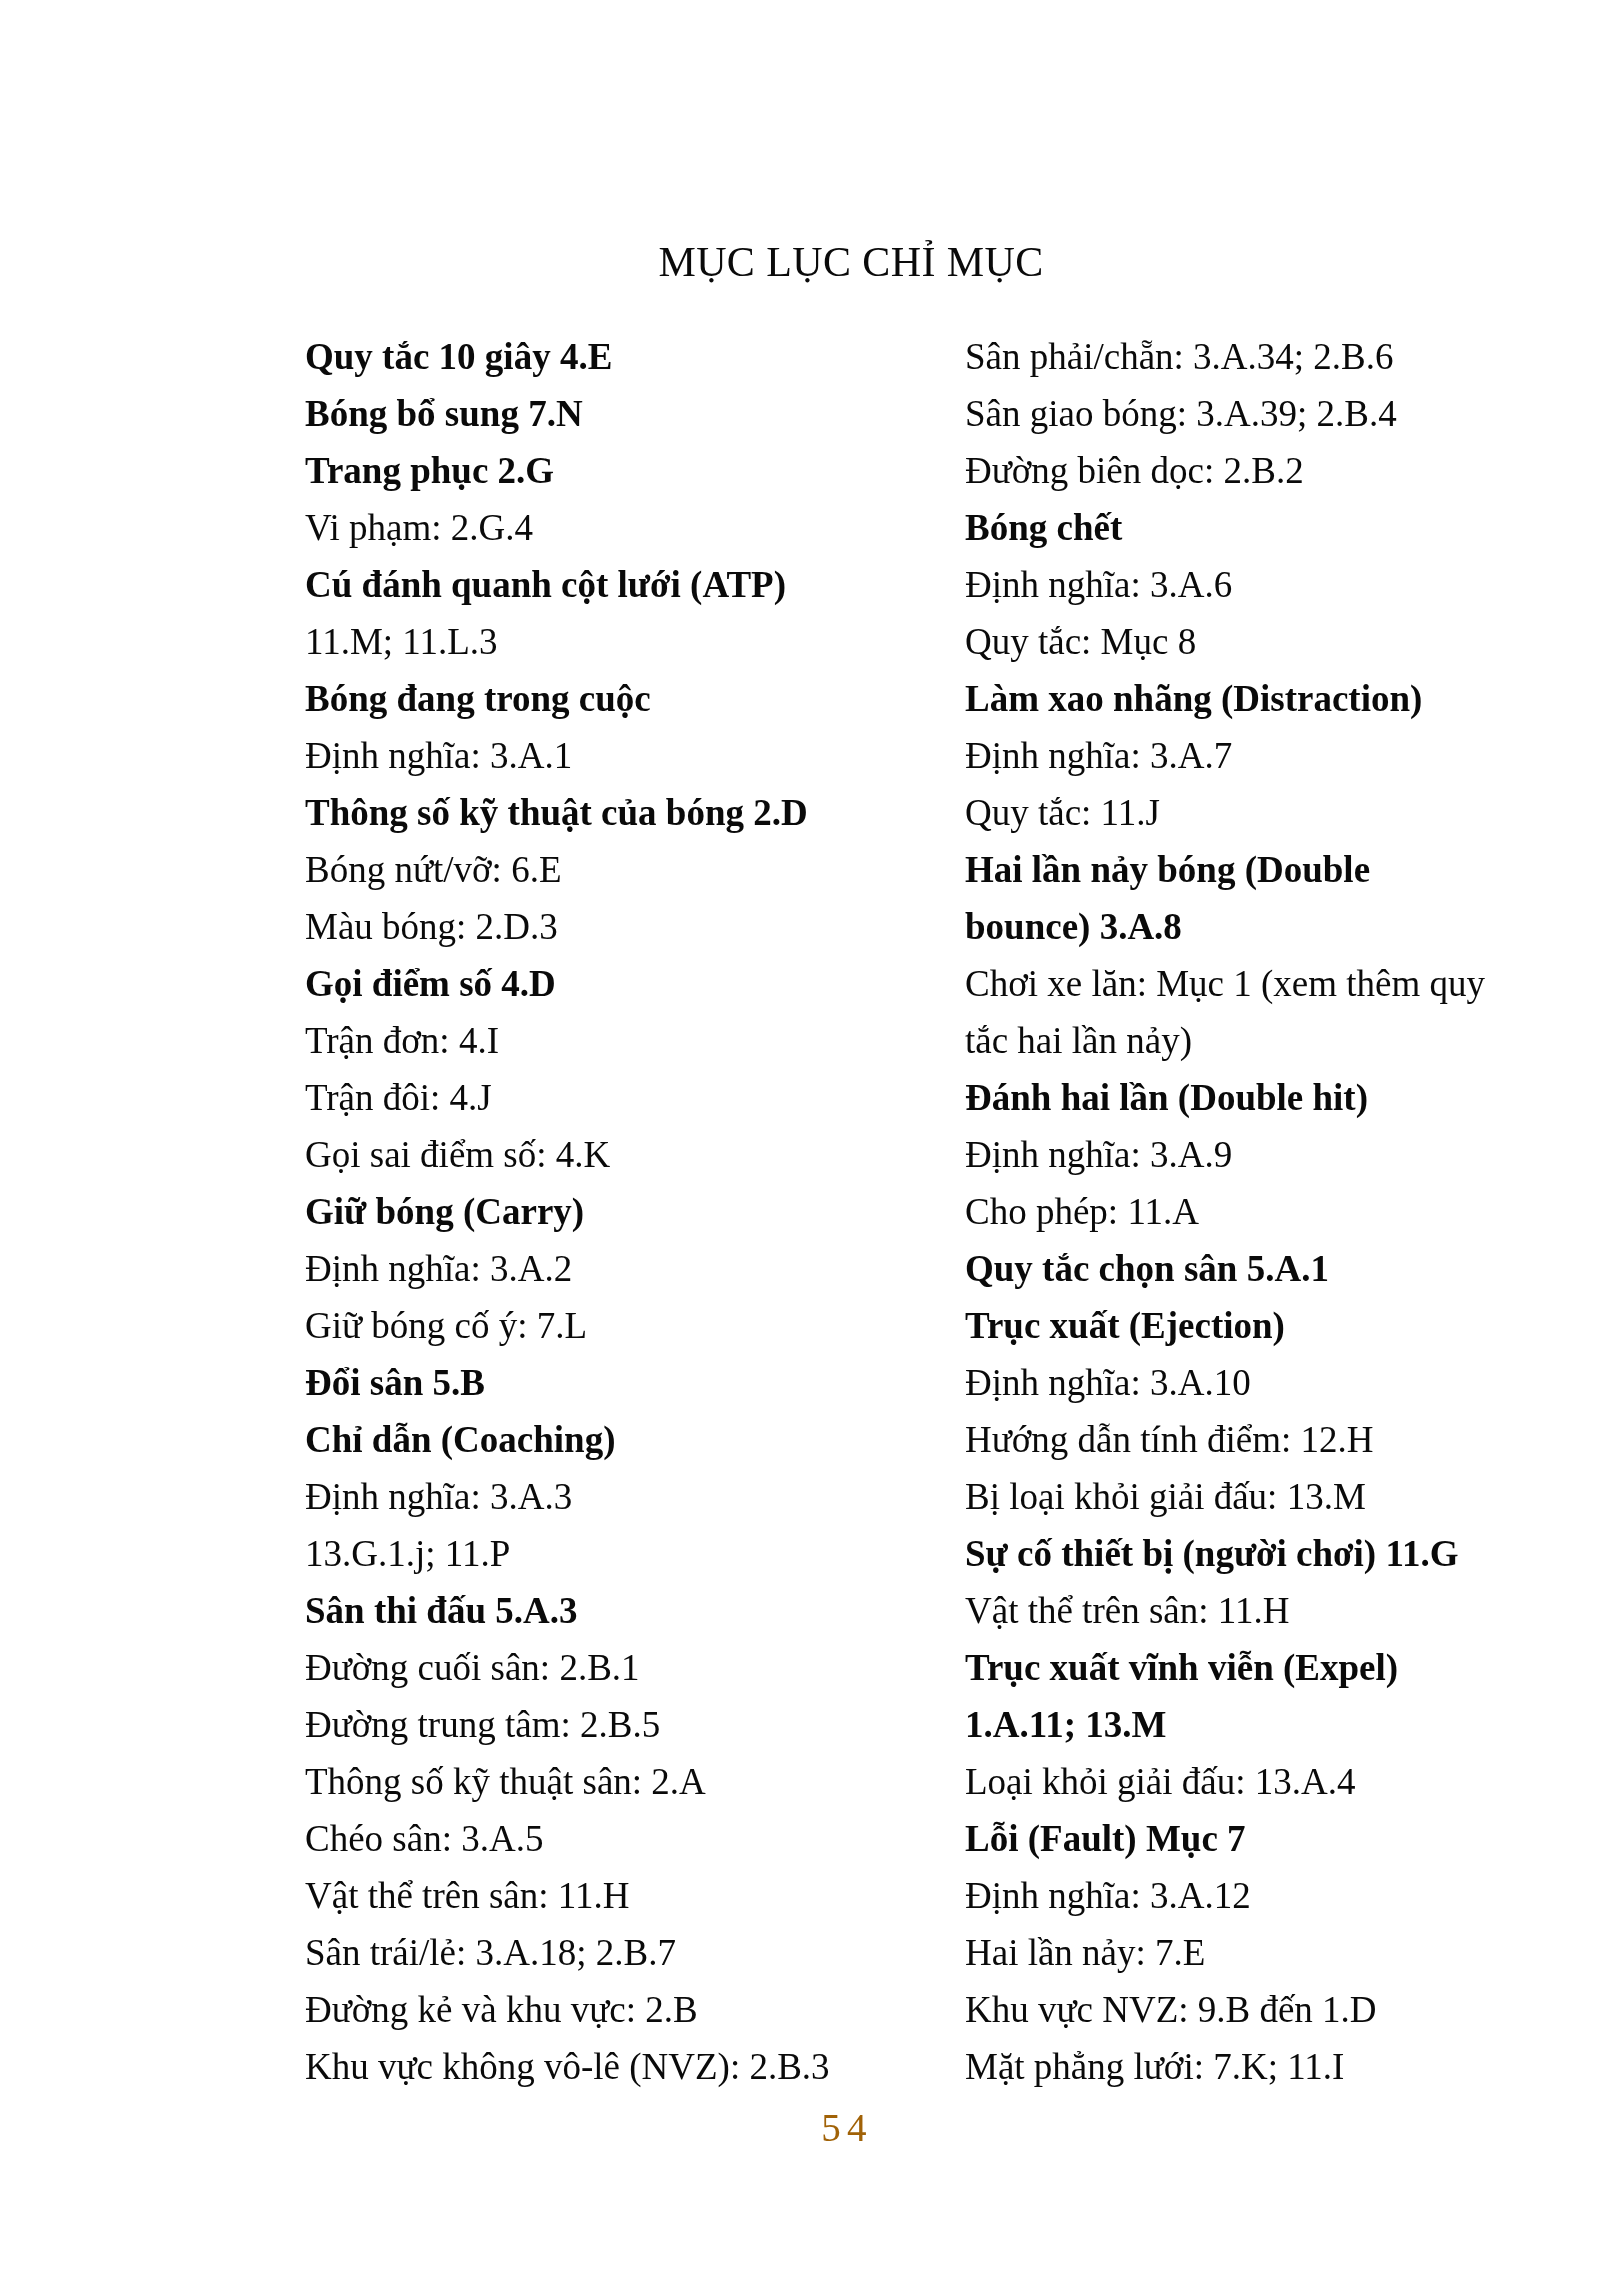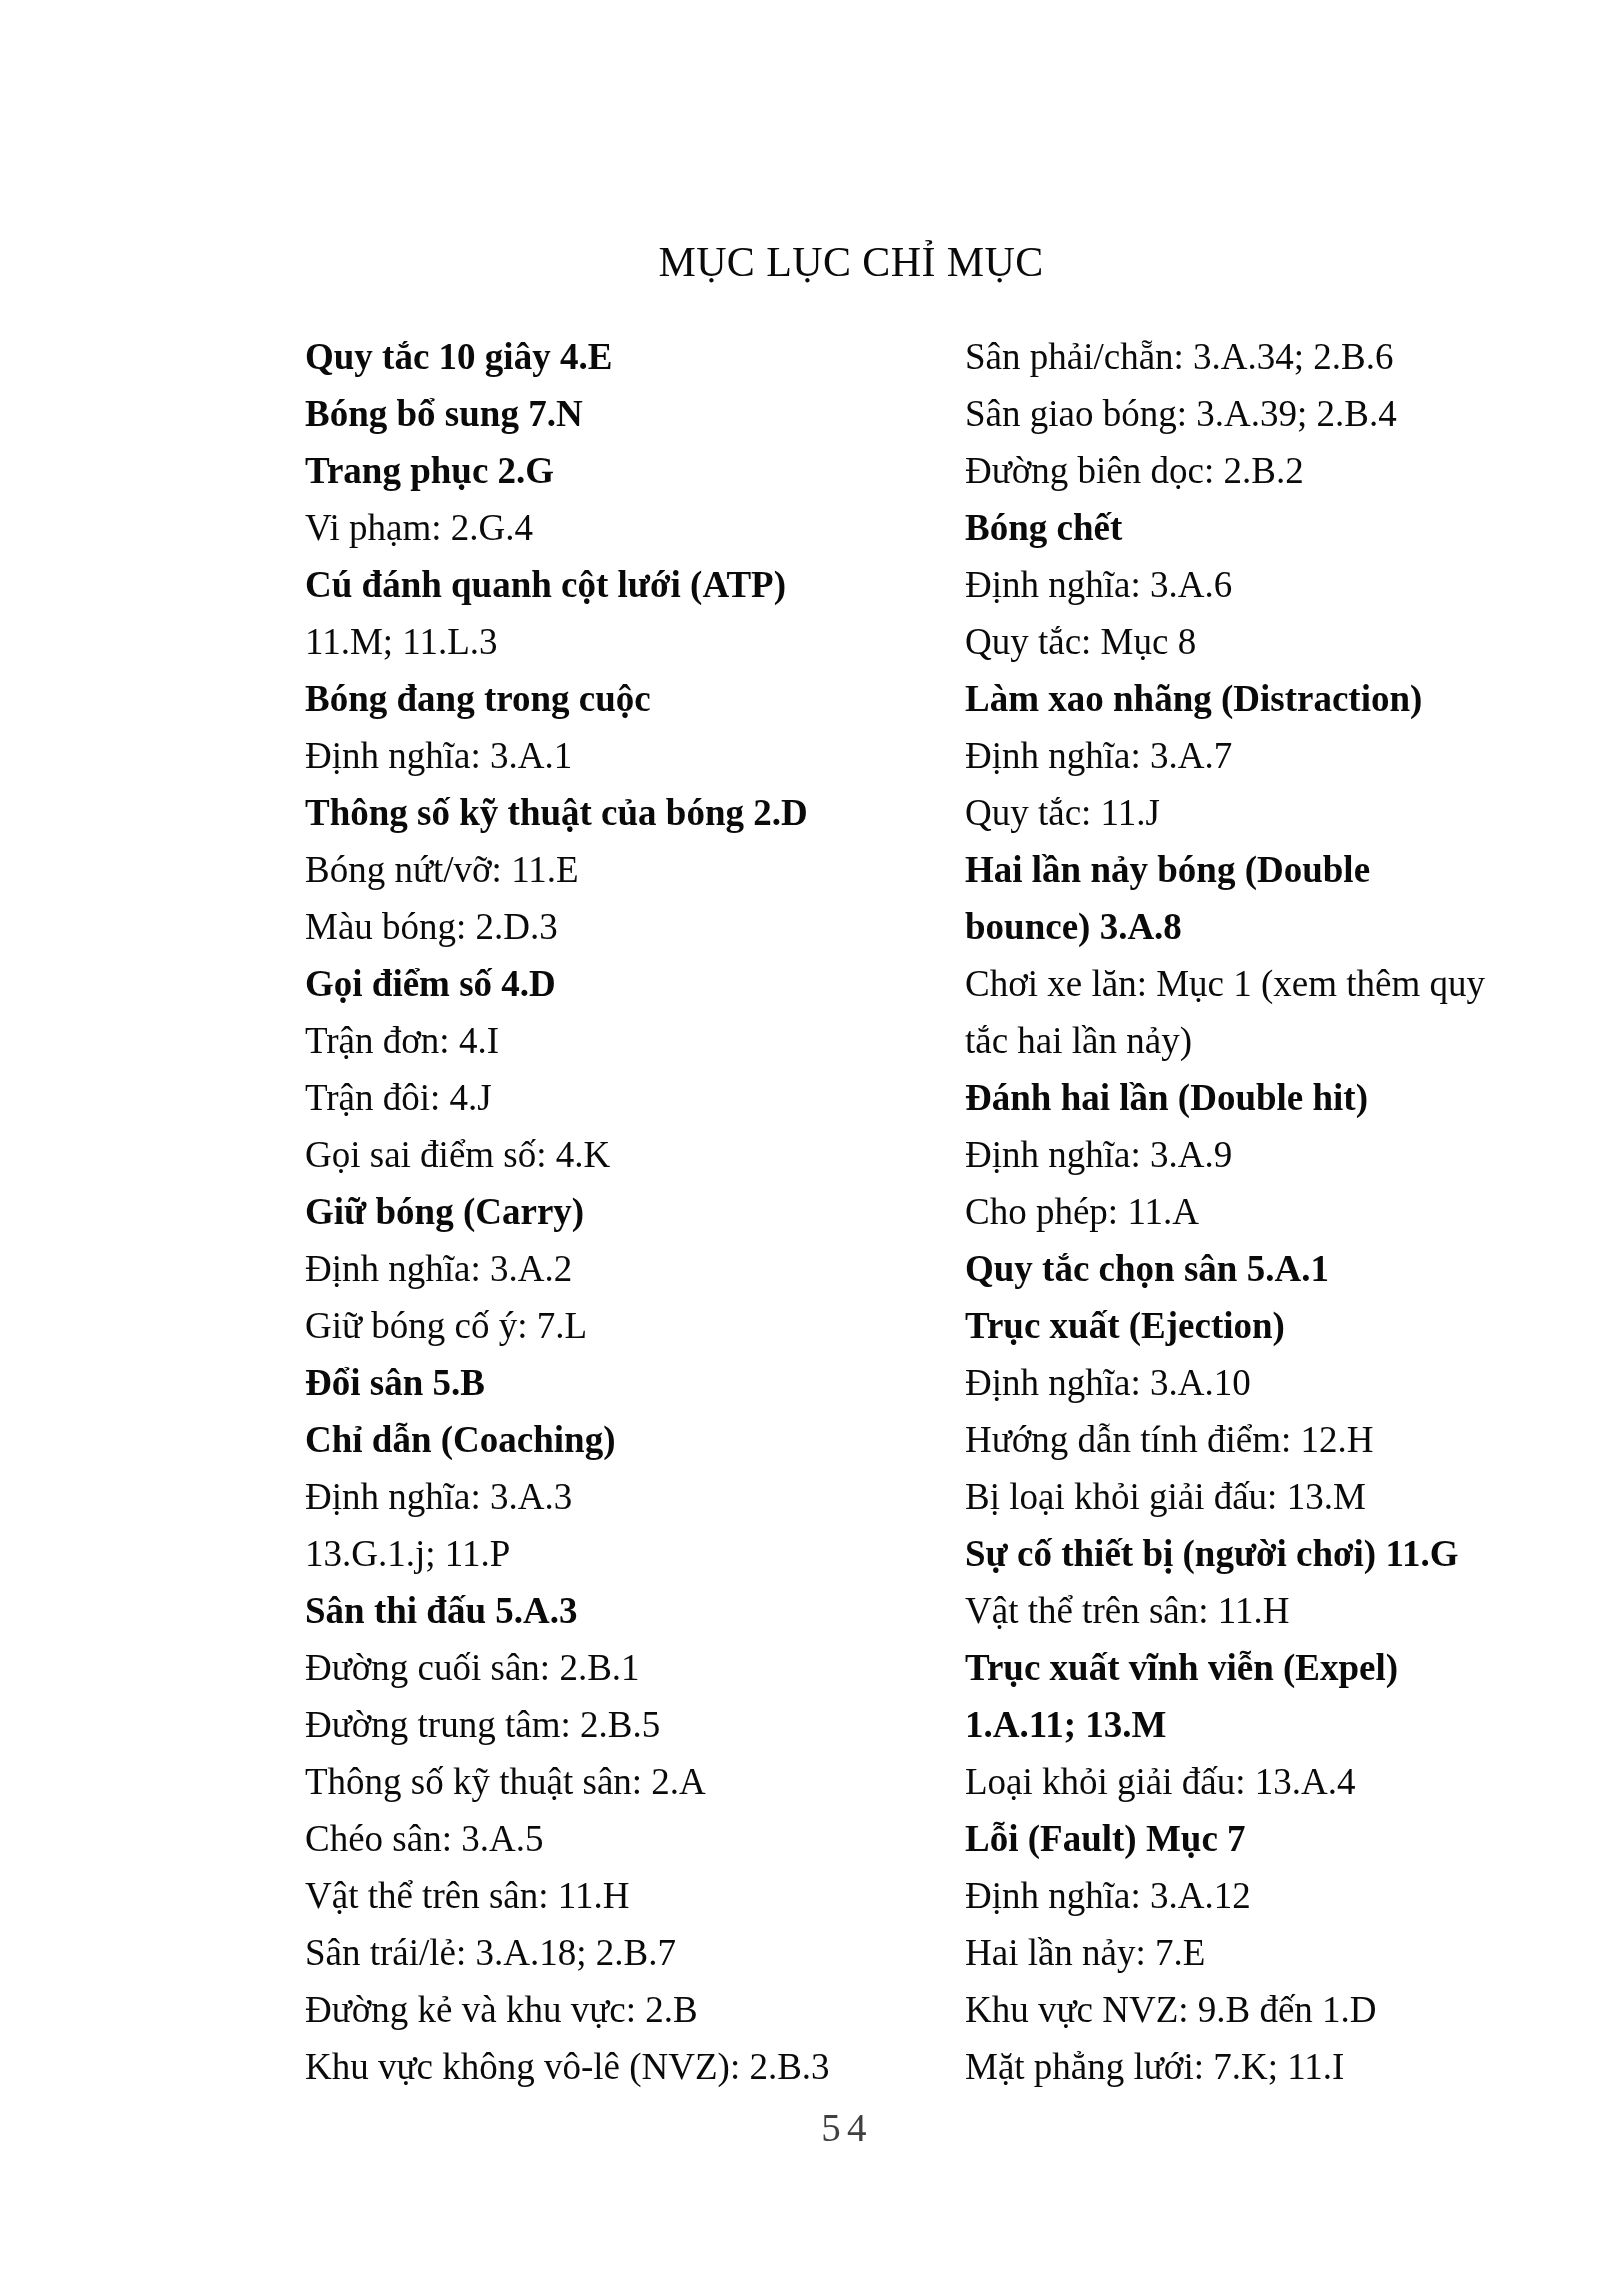--- a/index.html
+++ b/index.html
@@ -44,40 +44,40 @@
   }
   .line.bold { font-weight: bold; }
   .page-number {
     position: absolute;
     top: 2106px;
     left: 847px;
     transform: translateX(-50%);
     font-size: 39px;
     line-height: 43px;
     letter-spacing: 6.3px;
-    color: #404040;
+    color: #a16207;
   }
 </style>
 </head>
 <body>
 
 <div class="page">
   <h1 class="title">MỤC LỤC CHỈ MỤC</h1>
 
   <div class="col col-left" id="col-left">
       <div class="line bold">Quy tắc 10 giây 4.E</div>
       <div class="line bold">Bóng bổ sung 7.N</div>
       <div class="line bold">Trang phục 2.G</div>
       <div class="line">Vi phạm: 2.G.4</div>
       <div class="line bold">Cú đánh quanh cột lưới (ATP)</div>
       <div class="line">11.M; 11.L.3</div>
       <div class="line bold">Bóng đang trong cuộc</div>
       <div class="line">Định nghĩa: 3.A.1</div>
       <div class="line bold">Thông số kỹ thuật của bóng 2.D</div>
-      <div class="line">Bóng nứt/vỡ: 11.E</div>
+      <div class="line">Bóng nứt/vỡ: 6.E</div>
       <div class="line">Màu bóng: 2.D.3</div>
       <div class="line bold">Gọi điểm số 4.D</div>
       <div class="line">Trận đơn: 4.I</div>
       <div class="line">Trận đôi: 4.J</div>
       <div class="line">Gọi sai điểm số: 4.K</div>
       <div class="line bold">Giữ bóng (Carry)</div>
       <div class="line">Định nghĩa: 3.A.2</div>
       <div class="line">Giữ bóng cố ý: 7.L</div>
       <div class="line bold">Đổi sân 5.B</div>
       <div class="line bold">Chỉ dẫn (Coaching)</div>

